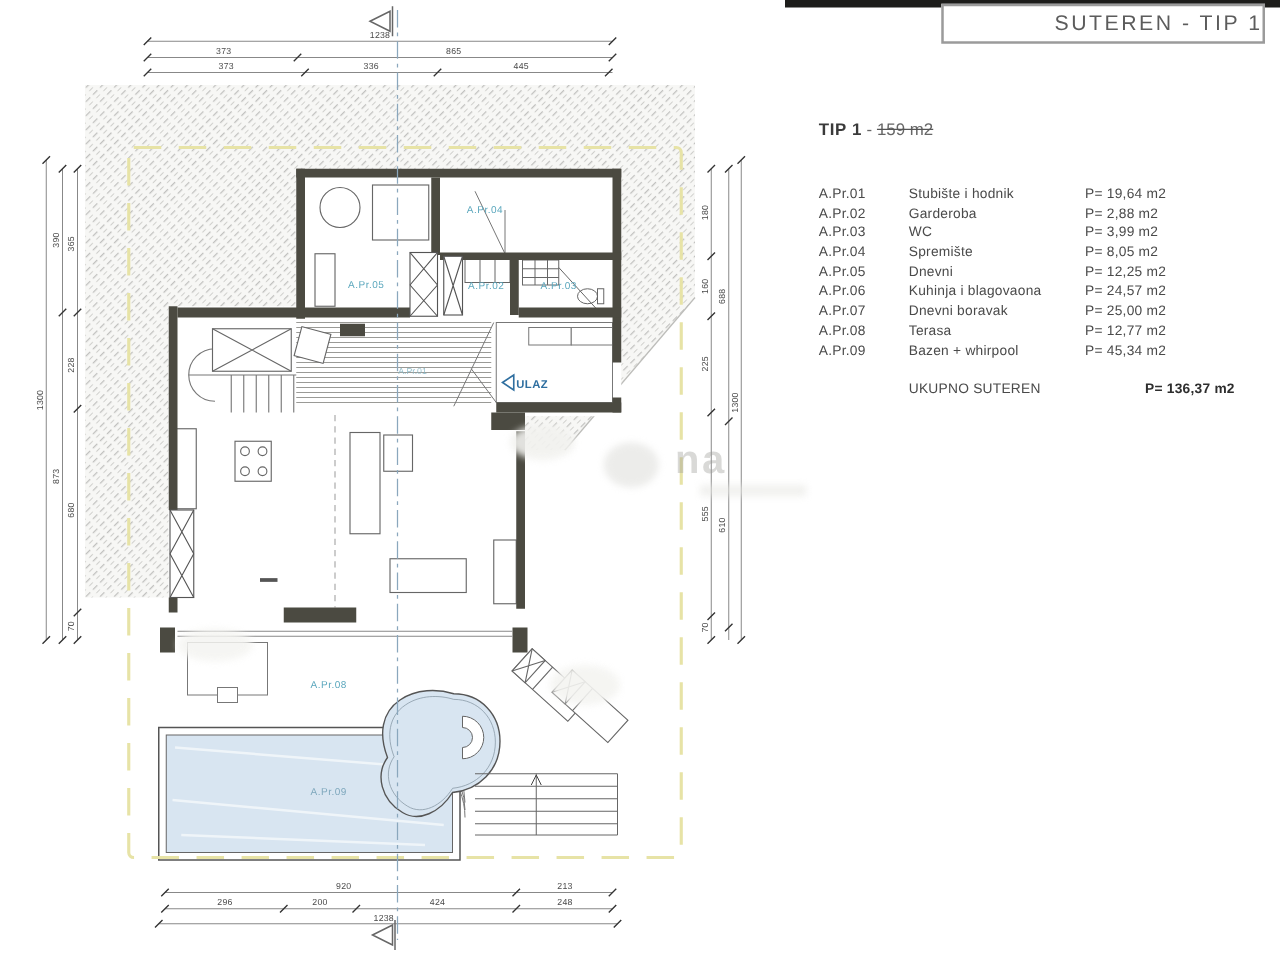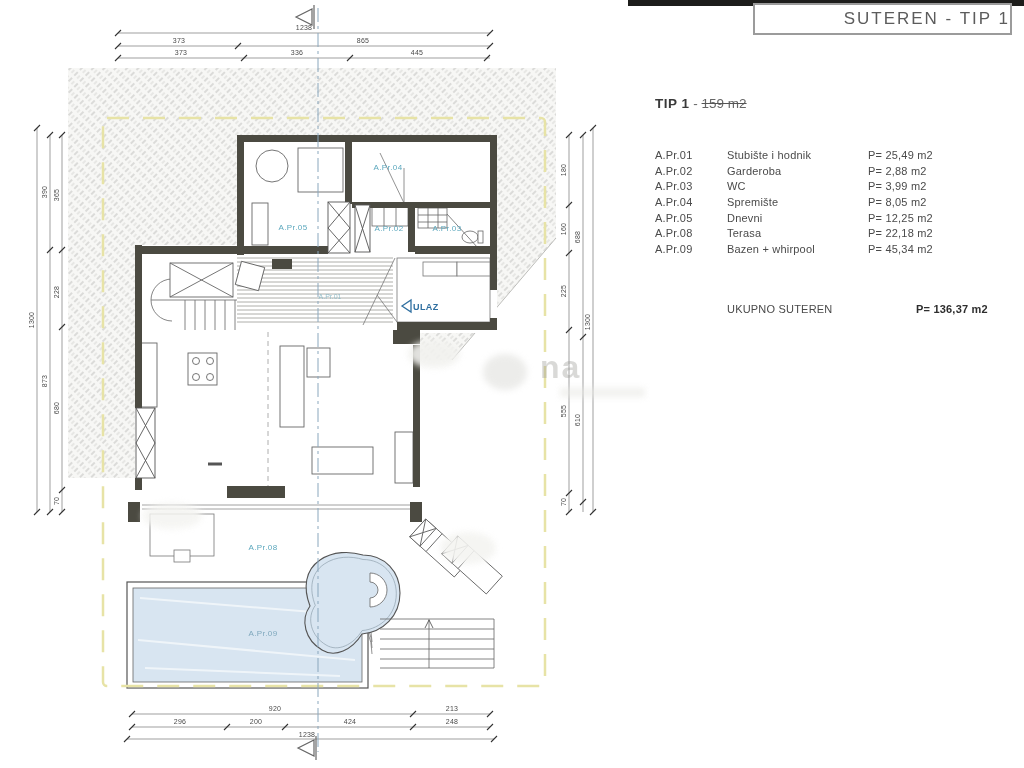--- a/index.html
+++ b/index.html
@@ -14,21 +14,21 @@
   .wm-text{font-size:32px;fill:#9c9c98;opacity:.38;font-weight:bold;letter-spacing:2px;}
   .topbar{position:absolute;left:628px;top:0;width:396px;height:6px;background:#1d1d1b;}
   .titlebox{position:absolute;left:753px;top:3px;width:255px;height:28px;background:#fff;
     border:2px solid #9b9b9b;display:flex;align-items:center;justify-content:flex-end;}
   .titlebox span{font-size:17px;color:#5c5c5c;letter-spacing:2px;}
   .summary{position:absolute;left:655px;top:96px;font-size:13.5px;color:#666;}
   .summary .t-bold{font-weight:bold;color:#3a3a3a;letter-spacing:.5px;}
   .summary s{text-decoration-color:#555;}
   .legend{position:absolute;left:655px;top:149px;width:360px;font-size:11px;color:#4a4a4a;letter-spacing:.2px;}
   .legend-row{display:grid;grid-template-columns:72px 141px 1fr;height:15.7px;align-items:baseline;}
-  .legend-total{display:grid;grid-template-columns:72px 141px 1fr;margin-top:44px;align-items:baseline;}
+  .legend-total{display:grid;grid-template-columns:72px 141px 1fr;margin-top:15px;align-items:baseline;}
   .legend-total .tval{font-weight:bold;color:#2e2e2e;padding-left:48px;}
   .blur-smudge{filter:blur(3px);}
 </style>
 </head>
 <body>
 
 <div class="canvas">
 
 <svg width="650" height="768" viewBox="0 0 650 768">
   <defs>
@@ -283,21 +283,21 @@
   <span class="t-bold">TIP 1</span>
   <span>-</span>
   <s>159 m2</s>
 </div>
 
 
 <div class="legend">
   <div class="legend-row">
     <span>A.Pr.01</span>
     <span>Stubište i hodnik</span>
-    <span>P= 25,49 m2</span>
+    <span>P= 19,64 m2</span>
   </div>
   <div class="legend-row">
     <span>A.Pr.02</span>
     <span>Garderoba</span>
     <span>P= 2,88 m2</span>
   </div>
   <div class="legend-row">
     <span>A.Pr.03</span>
     <span>WC</span>
     <span>P= 3,99 m2</span>
@@ -306,23 +306,33 @@
     <span>A.Pr.04</span>
     <span>Spremište</span>
     <span>P= 8,05 m2</span>
   </div>
   <div class="legend-row">
     <span>A.Pr.05</span>
     <span>Dnevni</span>
     <span>P= 12,25 m2</span>
   </div>
   <div class="legend-row">
+    <span>A.Pr.06</span>
+    <span>Kuhinja i blagovaona</span>
+    <span>P= 24,57 m2</span>
+  </div>
+  <div class="legend-row">
+    <span>A.Pr.07</span>
+    <span>Dnevni boravak</span>
+    <span>P= 25,00 m2</span>
+  </div>
+  <div class="legend-row">
     <span>A.Pr.08</span>
     <span>Terasa</span>
-    <span>P= 22,18 m2</span>
+    <span>P= 12,77 m2</span>
   </div>
   <div class="legend-row">
     <span>A.Pr.09</span>
     <span>Bazen + whirpool</span>
     <span>P= 45,34 m2</span>
   </div>
   <div class="legend-total">
     <span></span>
     <span>UKUPNO SUTEREN</span>
     <span class="tval">P= 136,37 m2</span>

